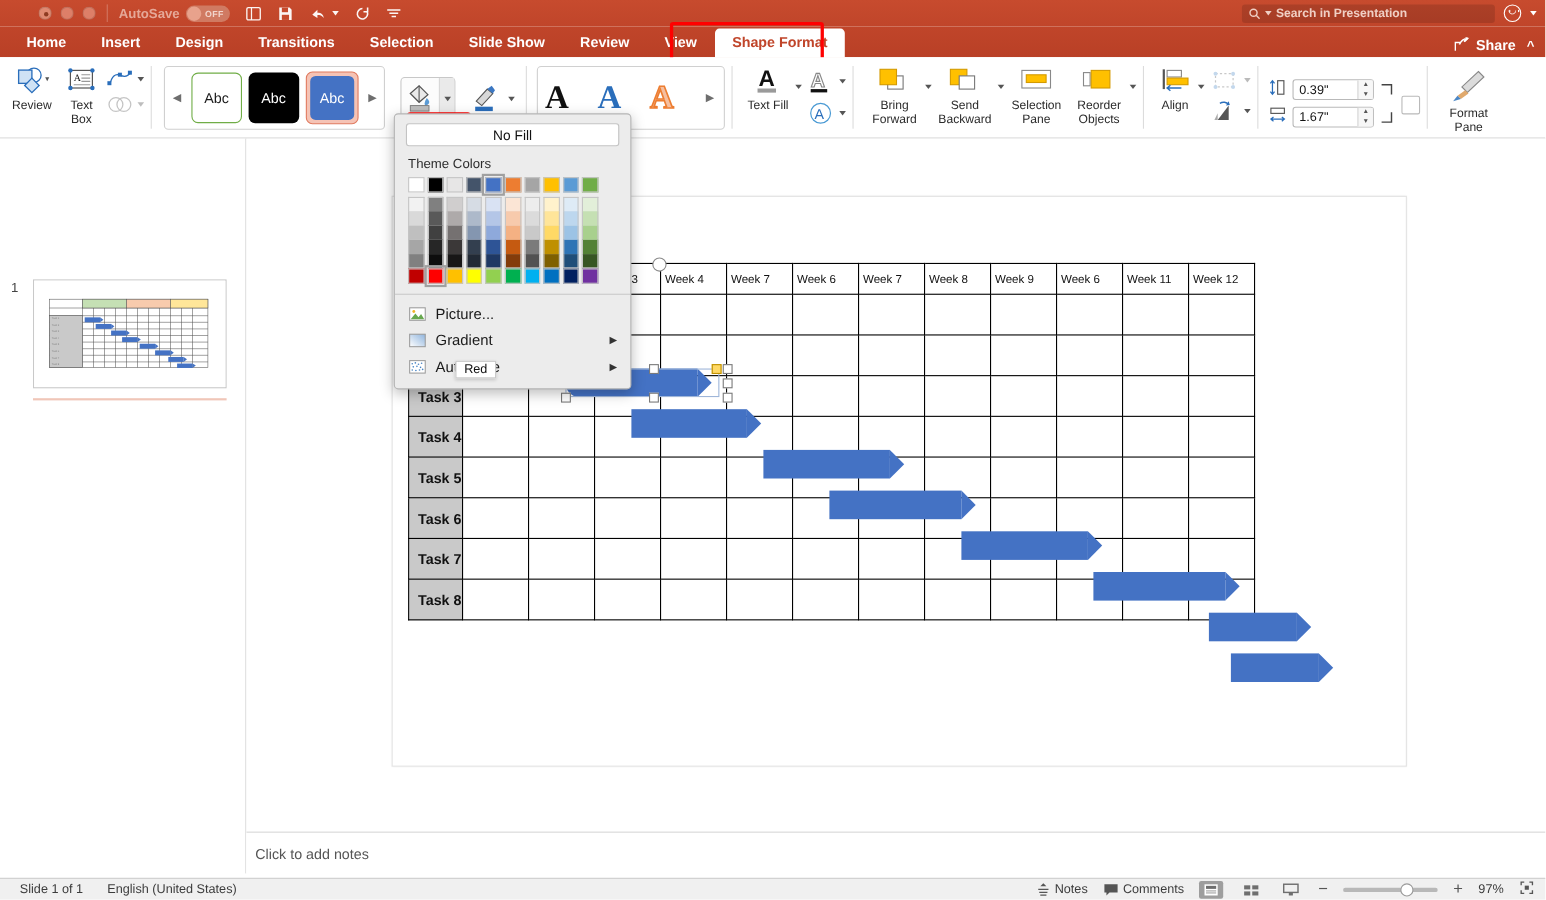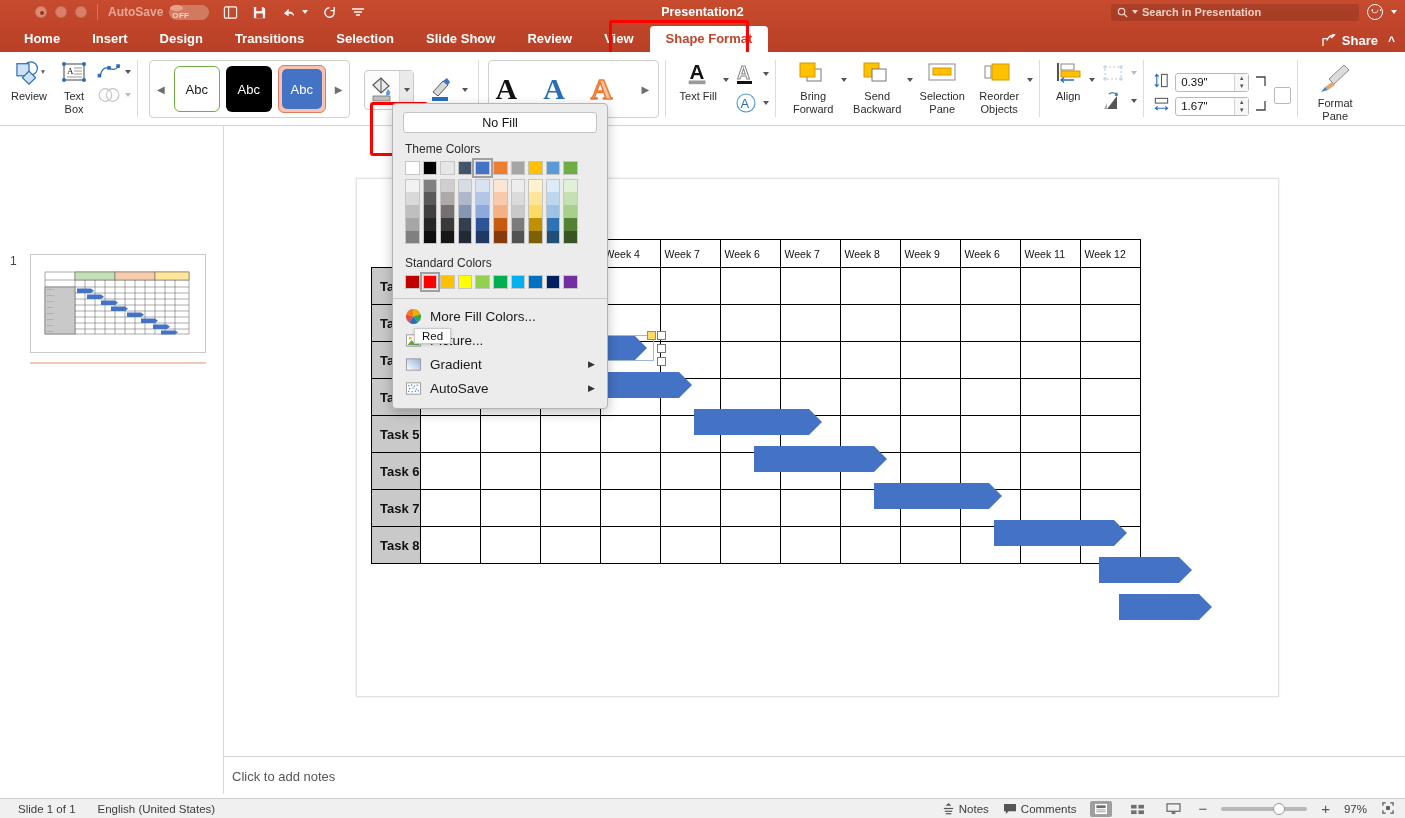--- a/index.html
+++ b/index.html
@@ -21,33 +21,33 @@
     padding-left: 25px;
   }
   .traffic { display: flex; gap: 8px; padding-left: 10px; }
   .dot { width: 12px; height: 12px; border-radius: 50%; background: #dd7f68; border: .5px solid rgba(0,0,0,.12); }
   .dot.first { background: #e08a72; position: relative; }
   .dot.first::after { content:""; position:absolute; left:4px; top:4px; width:4px; height:4px; border-radius:50%; background:#8e3b22; }
   .tb-sep { width:1px; height:16px; background: rgba(255,255,255,.25); margin: 0 10px; }
   .autosave { color: #e5a898; font-size: 12px; font-weight: 600; }
   .toggle {
     width: 40px; height: 15px; border-radius: 8px; background: #d07a62;
-    display:flex; margin-left:6px; position: relative; flex-direction: column;
+    display:flex; align-items:center; margin-left:6px; position: relative;
   }
   .toggle .knob { width:13px; height:13px; border-radius:50%; background:#e8a28c; margin-left:1px; }
   .toggle .off { font-size:8px; color:#f2d5cc; font-weight:700; margin-left:3px; letter-spacing:.3px;}
   .tb-icons { display:flex; align-items:center; gap:14px; margin-left:14px; }
   .tb-ic { color:#ffffff; font-size: 14px; opacity:.95; display:flex; align-items:center; }
   .doc-title {
     position:absolute; left:0; right:0; text-align:center;
     color:#ffffff; font-size:12.5px; font-weight:600; pointer-events:none;
   }
   .tb-right { margin-left:auto; display:flex; align-items:center; padding-right:8px; gap:8px; }
   .searchbox {
-    width: 248px; height: 17px; border-radius: 3px; background: rgba(0,0,0,.13);
+    width: 230px; height: 17px; border-radius: 3px; background: rgba(0,0,0,.13);
     display:flex; align-items:center; padding: 0 6px; gap:4px;
   }
   .searchbox .ph { color:#f0cfc4; font-size:11px; font-weight:600; }
   .smiley { width:16px; height:16px; border-radius:50%; border:1.4px solid #fff; position:relative; }
   .smiley::before { content:"◡"; position:absolute; left:3px; top:-1px; color:#fff; font-size:9px; }
   .smiley::after { content:""; position:absolute; left:3.5px; top:4px; width:7px; height:2px;
      border-left:1.6px solid #fff; border-right:1.6px solid #fff; }
   .caret-w { width:0;height:0;border-left:3.5px solid transparent;border-right:3.5px solid transparent;border-top:4px solid #fff; }
 
   
@@ -155,21 +155,21 @@
     border-top:13px solid transparent; border-bottom:13px solid transparent; border-left:13px solid #4472c4;
   }
   .bar.round { border-radius:13px 0 0 13px; }
   .sel-outline { position:absolute; border:1px solid #9fb6d9; }
   .handle { position:absolute; width:9px;height:9px; background:#fff; border:1px solid #7a7a7a; }
   .handle.rot { border-radius:50%; background:#fff; border:1px solid #8a8a8a; }
   .handle.yellow { background:#ffd966; border:1px solid #bf9000; }
 
   
   .fillmenu {
-    position:absolute; left:392px; top:103px; width: 216px;
+    position:absolute; left:358px; top:103px; width: 216px;
     background:#ececec; border:1px solid #b5b5b5; border-radius:4px;
     box-shadow: 0 4px 12px rgba(0,0,0,.25); z-index: 40; padding: 6px 0 8px;
   }
   .nofill {
     margin: 2px 10px 9px; height:21px; background:#fff; border:1px solid #c3c3c3; border-radius:3px;
     display:flex; align-items:center; justify-content:center; font-size:12.5px; color:#111;
   }
   .menuhdr { font-size:12px; color:#2d2d2d; padding: 0 12px 5px; }
   .swgrid { padding: 0 12px; }
   .swrow { display:flex; gap:3px; }
@@ -243,21 +243,20 @@
           <path d="M8 3 a5 5 0 1 0 4.5 2.8" fill="none" stroke="#fff" stroke-width="1.5"></path>
           <path d="M13 2 l0 4 l-4 0" fill="none" stroke="#fff" stroke-width="1.5"></path>
         </svg>
     </span>
     <span class="tb-ic">
       <svg width="14" height="10" viewBox="0 0 14 10">
           <path d="M1 2 h12 M3 5 h8 M5 8 h4" stroke="#fff" stroke-width="1.4"></path>
         </svg>
     </span>
   </div>
-  <div class="doc-title">Presentation2</div>
   <div class="tb-right">
     <div class="searchbox">
       <svg width="11" height="11" viewBox="0 0 12 12">
           <circle cx="5" cy="5" r="3.5" fill="none" stroke="#f0cfc4" stroke-width="1.4"></circle>
           <line x1="7.6" y1="7.6" x2="11" y2="11" stroke="#f0cfc4" stroke-width="1.4"></line>
         </svg>
       <i class="mini-caret" style="border-top-color:#f0cfc4"></i>
       <span class="ph">Search in Presentation</span>
     </div>
     <div class="smiley"></div>
@@ -902,49 +901,36 @@
         </div>
         <div class="tintcol">
           <div class="sw" style="background: rgb(226, 239, 217);"></div>
           <div class="sw" style="background: rgb(197, 224, 179);"></div>
           <div class="sw" style="background: rgb(168, 208, 141);"></div>
           <div class="sw" style="background: rgb(83, 129, 53);"></div>
           <div class="sw" style="background: rgb(55, 86, 35);"></div>
         </div>
       </div>
   </div>
-  <div class="menuhdr" style="padding-top:12px">Standard Colors</div>
   <div class="swgrid">
     <div class="swrow" id="stdRow">
         <div class="sw" style="background: rgb(192, 0, 0);"></div>
         <div class="sw sel" style="background: rgb(255, 0, 0);"></div>
         <div class="sw" style="background: rgb(255, 192, 0);"></div>
         <div class="sw" style="background: rgb(255, 255, 0);"></div>
         <div class="sw" style="background: rgb(146, 208, 80);"></div>
         <div class="sw" style="background: rgb(0, 176, 80);"></div>
         <div class="sw" style="background: rgb(0, 176, 240);"></div>
         <div class="sw" style="background: rgb(0, 112, 192);"></div>
         <div class="sw" style="background: rgb(0, 32, 96);"></div>
         <div class="sw" style="background: rgb(112, 48, 160);"></div>
       </div>
   </div>
   <div class="menusep"></div>
 
-  <div class="mrow">
-    <span class="rico">
-      <svg width="17" height="17" viewBox="0 0 18 18">
-        <path d="M9 9 L9 1 A8 8 0 0 1 16.6 6.5 Z" fill="#e8b100"></path>
-        <path d="M9 9 L16.6 6.5 A8 8 0 0 1 13.7 15.3 Z" fill="#2fa84f"></path>
-        <path d="M9 9 L13.7 15.3 A8 8 0 0 1 4.3 15.3 Z" fill="#2a6ebb"></path>
-        <path d="M9 9 L4.3 15.3 A8 8 0 0 1 1.4 6.5 Z" fill="#e84c3d"></path>
-        <path d="M9 9 L1.4 6.5 A8 8 0 0 1 9 1 Z" fill="#f07c1e"></path>
-      </svg>
-    </span>
-    <span>More Fill Colors...</span>
-  </div>
   <div class="mrow">
     <span class="rico">
       <svg width="17" height="17" viewBox="0 0 18 18">
           <rect x="1.5" y="3" width="15" height="12" fill="#fff" stroke="#9a9a9a" stroke-width="1"></rect>
           <circle cx="5.5" cy="6.5" r="1.4" fill="#f0b429"></circle>
           <path d="M2.5 14 L7 8.5 L10 12 L12.5 9 L15.5 14 Z" fill="#67a84f"></path>
         </svg>
     </span>
     <span>Picture...</span>
   </div>

